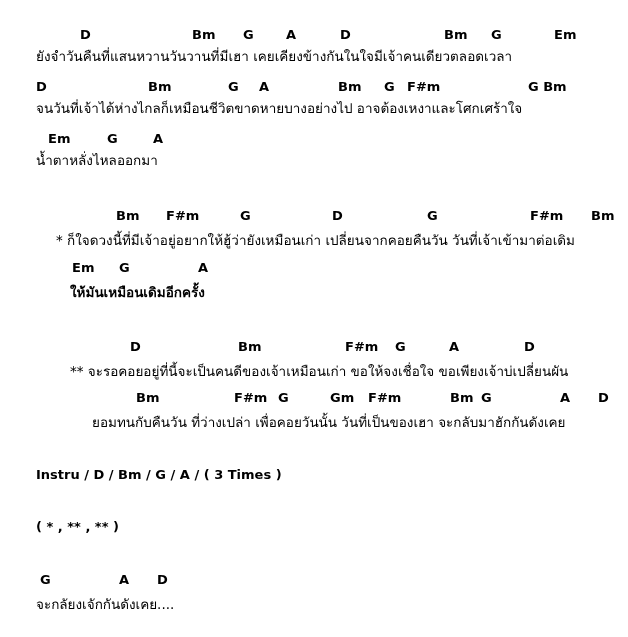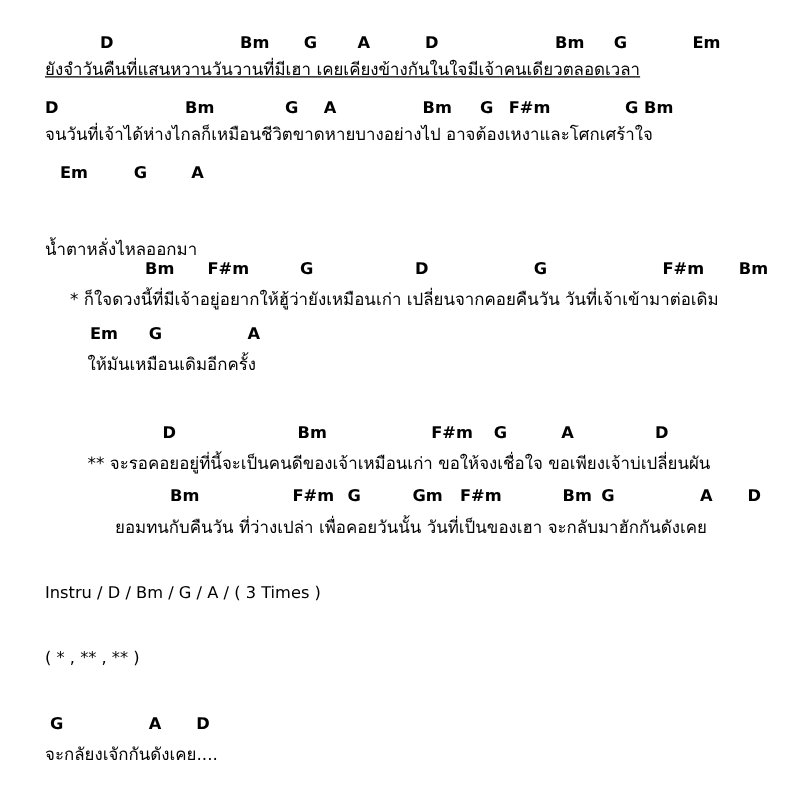--- a/index.html
+++ b/index.html
@@ -29,75 +29,75 @@
     top: 0;
   }
   .lyric {
     position: absolute;
     font-size: 13.5px;
     line-height: 20px;
     white-space: nowrap;
   }
   .bold-line {
     position: absolute;
-    font-weight: normal;
+    font-weight: bold;
     font-size: 13px;
     line-height: 18px;
     white-space: nowrap;
     text-align: center;
   }
 </style>
 </head>
 <body>
 
 <div id="sheet">
     <div class="chord-row" style="top: 26px;">
       <span class="chord" style="left: 80px;">D</span>
       <span class="chord" style="left: 192px;">Bm</span>
       <span class="chord" style="left: 243px;">G</span>
       <span class="chord" style="left: 286px;">A</span>
       <span class="chord" style="left: 340px;">D</span>
       <span class="chord" style="left: 444px;">Bm</span>
       <span class="chord" style="left: 491px;">G</span>
       <span class="chord" style="left: 554px;">Em</span>
     </div>
-    <div class="lyric" style="left: 36px; top: 46px; text-decoration: underline;">ยังจำวันคืนที่แสนหวานวันวานที่มีเฮา เคยเคียงข้างกันในใจมีเจ้าคนเดียวตลอดเวลา</div>
+    <div class="lyric" style="left: 36px; top: 46px;">ยังจำวันคืนที่แสนหวานวันวานที่มีเฮา เคยเคียงข้างกันในใจมีเจ้าคนเดียวตลอดเวลา</div>
     <div class="chord-row" style="top: 78px;">
       <span class="chord" style="left: 36px;">D</span>
       <span class="chord" style="left: 148px;">Bm</span>
       <span class="chord" style="left: 228px;">G</span>
       <span class="chord" style="left: 259px;">A</span>
       <span class="chord" style="left: 338px;">Bm</span>
       <span class="chord" style="left: 384px;">G</span>
       <span class="chord" style="left: 407px;">F#m</span>
-      <span class="chord" style="left: 500px;">G Bm</span>
+      <span class="chord" style="left: 528px;">G Bm</span>
     </div>
     <div class="lyric" style="left: 36px; top: 98px;">จนวันที่เจ้าได้ห่างไกลก็เหมือนชีวิตขาดหายบางอย่างไป อาจต้องเหงาและโศกเศร้าใจ</div>
     <div class="chord-row" style="top: 130px;">
       <span class="chord" style="left: 48px;">Em</span>
       <span class="chord" style="left: 107px;">G</span>
       <span class="chord" style="left: 153px;">A</span>
     </div>
-    <div class="lyric" style="left: 36px; top: 150px; margin-top: 40px;">น้ำตาหลั่งไหลออกมา</div>
+    <div class="lyric" style="left: 36px; top: 150px;">น้ำตาหลั่งไหลออกมา</div>
     <div class="chord-row" style="top: 207px;">
       <span class="chord" style="left: 116px;">Bm</span>
       <span class="chord" style="left: 166px;">F#m</span>
       <span class="chord" style="left: 240px;">G</span>
       <span class="chord" style="left: 332px;">D</span>
       <span class="chord" style="left: 427px;">G</span>
       <span class="chord" style="left: 530px;">F#m</span>
       <span class="chord" style="left: 591px;">Bm</span>
     </div>
     <div class="lyric" style="left: 56px; top: 230px;">* ก็ใจดวงนี้ที่มีเจ้าอยู่อยากให้ฮู้ว่ายังเหมือนเก่า เปลี่ยนจากคอยคืนวัน วันที่เจ้าเข้ามาต่อเดิม</div>
     <div class="chord-row" style="top: 259px;">
       <span class="chord" style="left: 72px;">Em</span>
       <span class="chord" style="left: 119px;">G</span>
       <span class="chord" style="left: 198px;">A</span>
     </div>
-    <div class="lyric" style="left: 70px; top: 282px;">ให้มันเหมือนเดิมอีกครั้ง</div>
+    <div class="lyric" style="left: 70px; top: 282px; font-weight: bold;">ให้มันเหมือนเดิมอีกครั้ง</div>
     <div class="chord-row" style="top: 338px;">
       <span class="chord" style="left: 130px;">D</span>
       <span class="chord" style="left: 238px;">Bm</span>
       <span class="chord" style="left: 345px;">F#m</span>
       <span class="chord" style="left: 395px;">G</span>
       <span class="chord" style="left: 449px;">A</span>
       <span class="chord" style="left: 524px;">D</span>
     </div>
     <div class="lyric" style="left: 70px; top: 361px;">** จะรอคอยอยู่ที่นี้จะเป็นคนดีของเจ้าเหมือนเก่า ขอให้จงเชื่อใจ ขอเพียงเจ้าบ่เปลี่ยนผัน</div>
     <div class="chord-row" style="top: 389px;">

